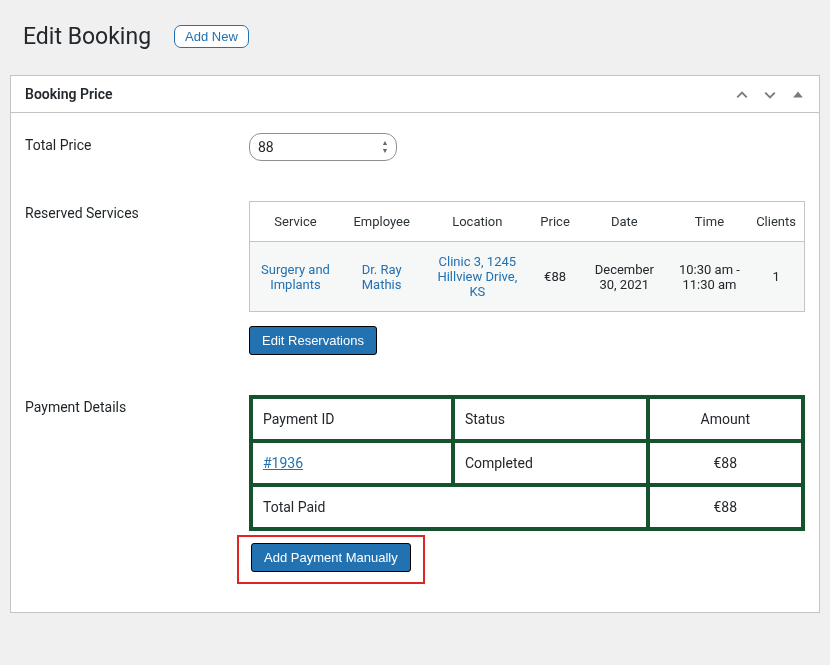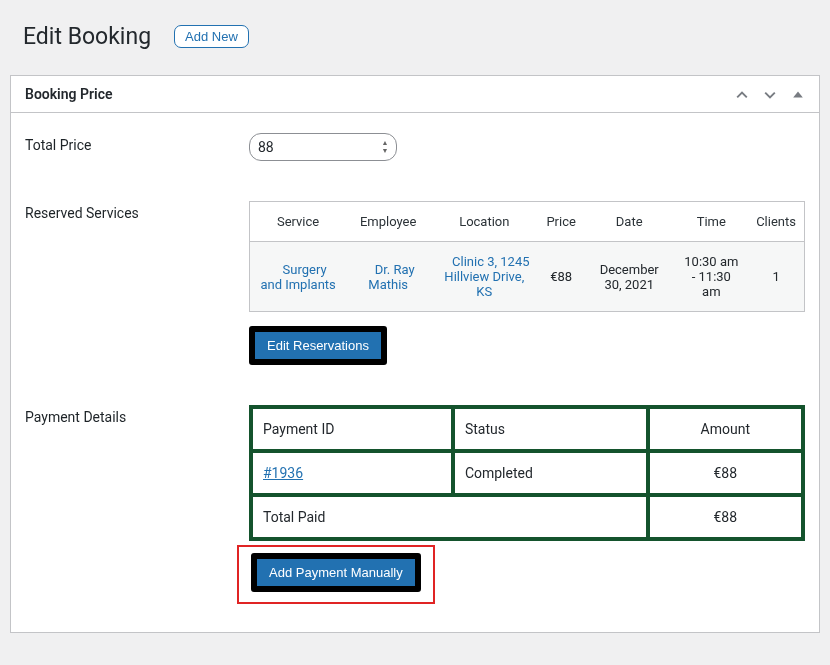--- a/index.html
+++ b/index.html
@@ -104,24 +104,24 @@
     font-size: 13px;
   }
   table.services th {
     font-weight: 400;
     color: #2c3338;
     border-bottom: 1px solid #c3c4c7;
   }
   table.services tbody tr {
     background: #f6f7f7;
   }
-  .link { color: #2271b1; cursor: pointer; margin-left: 13px; }
+  .link { color: #2271b1; cursor: pointer; }
   .btn-primary {
     background: #2271b1;
-    border: 6px solid #000000;
+    border: 1px solid #000000;
     color: #fff;
     padding: 6px 12px;
     font-size: 13px;
     border-radius: 3px;
     cursor: pointer;
     margin-top: 14px;
   }
   table.payments {
     width: 100%;
     border-collapse: collapse;

